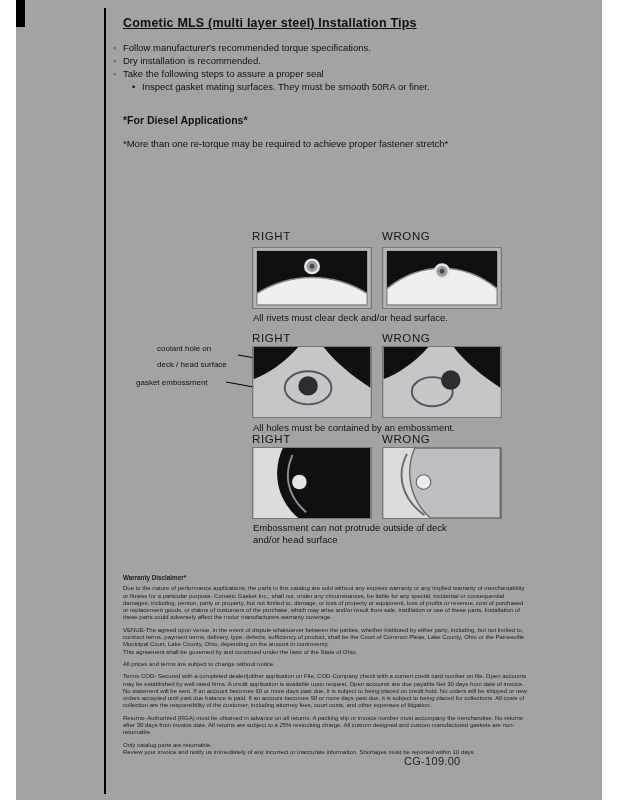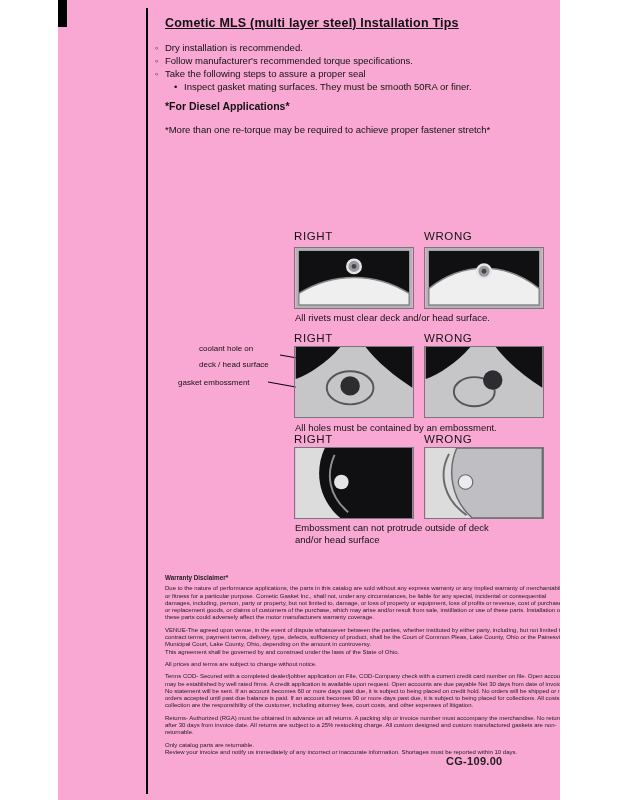--- a/index.html
+++ b/index.html
@@ -1,69 +1,69 @@
 <!DOCTYPE html>
 <html><head>
 <meta charset="utf-8">
 <title>Cometic MLS Installation Tips</title>
 <style>
   * { margin:0; padding:0; box-sizing:border-box; }
   html,body { background:#ffffff; }
   .page {
-    position:relative; width:502px; height:800px; margin:0 auto;
-    background:#f9a8d4; overflow:hidden;
+    position:relative; width:586px; height:800px; margin:0 auto;
+    background:#a3a3a3; overflow:hidden;
     font-family:"Liberation Sans", sans-serif; color:#111;
   }
   .corner-mark { position:absolute; left:0; top:0; width:9px; height:27px; background:#000; }
   .left-rule { position:absolute; left:88px; top:8px; width:2px; height:786px; background:#000; }
 
   .title {
     position:absolute; left:107px; top:16px;
     font-size:12.5px; font-weight:bold; text-decoration:underline; letter-spacing:0.2px;
   }
 
   .tips { position:absolute; left:97px; top:41px; list-style:none; font-size:9.5px; line-height:13px; }
   .tips li { display:flex; }
   .tips li.l1::before { content:"◦"; width:10px; flex:0 0 10px; }
   .tips li.l2::before { content:"•"; width:10px; flex:0 0 10px; margin-left:19px; }
 
-  .diesel { position:absolute; left:107px; top:100px; width:424px; font-size:9.5px; line-height:13px; }
+  .diesel { position:absolute; left:107px; top:114px; width:424px; font-size:9.5px; line-height:13px; }
   .diesel h2 { font-size:10.5px; font-weight:bold; margin-bottom:10px; }
   .diesel p { margin-bottom:9px; white-space:pre-line; }
 
   .dhdr { position:absolute; width:120px; text-align:left; font-size:11.5px; letter-spacing:0.6px; color:#141414; }
   .diag { position:absolute; width:120px; height:62px; display:block; border:1px solid #77777b; }
   .diag.tall { height:72px; }
   .dcap { position:absolute; font-size:9.5px; line-height:12px; white-space:pre-line; }
 
   .callout { position:absolute; font-size:8px; line-height:16px; white-space:pre-line; color:#111; }
   .callout-lines { position:absolute; left:110px; top:338px; width:200px; height:70px; }
 
   .legal { position:absolute; left:107px; top:574px; width:404px; font-size:6px; line-height:7.3px; color:#1c1c1c; }
   .legal h3 { font-size:6.3px; font-weight:bold; margin-bottom:4px; }
   .legal p { margin-bottom:5px; white-space:pre-line; }
 
-  .footer-code { position:absolute; left:388px; top:755px; font-size:11px; letter-spacing:0.3px; color:#222;font-weight:bold; }
+  .footer-code { position:absolute; left:388px; top:755px; font-size:11px; letter-spacing:0.3px; color:#222; }
 </style>
 </head>
 <body>
 
 <div class="page">
 
   <div class="corner-mark"></div>
   <div class="left-rule"></div>
 
   <h1 class="title">Cometic MLS (multi layer steel) Installation Tips</h1>
 
   <ul class="tips">
     <li class="l1">
-        <span>Dry installation is recommended.</span>
+        <span>Follow manufacturer's recommended torque specifications.</span>
       </li>
     <li class="l1">
-        <span>Follow manufacturer's recommended torque specifications.</span>
+        <span>Dry installation is recommended.</span>
       </li>
     <li class="l1">
         <span>Take the following steps to assure a proper seal</span>
       </li>
     <li class="l2">
         <span>Inspect gasket mating surfaces.  They must be smooth 50RA or finer.</span>
       </li>
   </ul>
 
   <div class="diesel">

